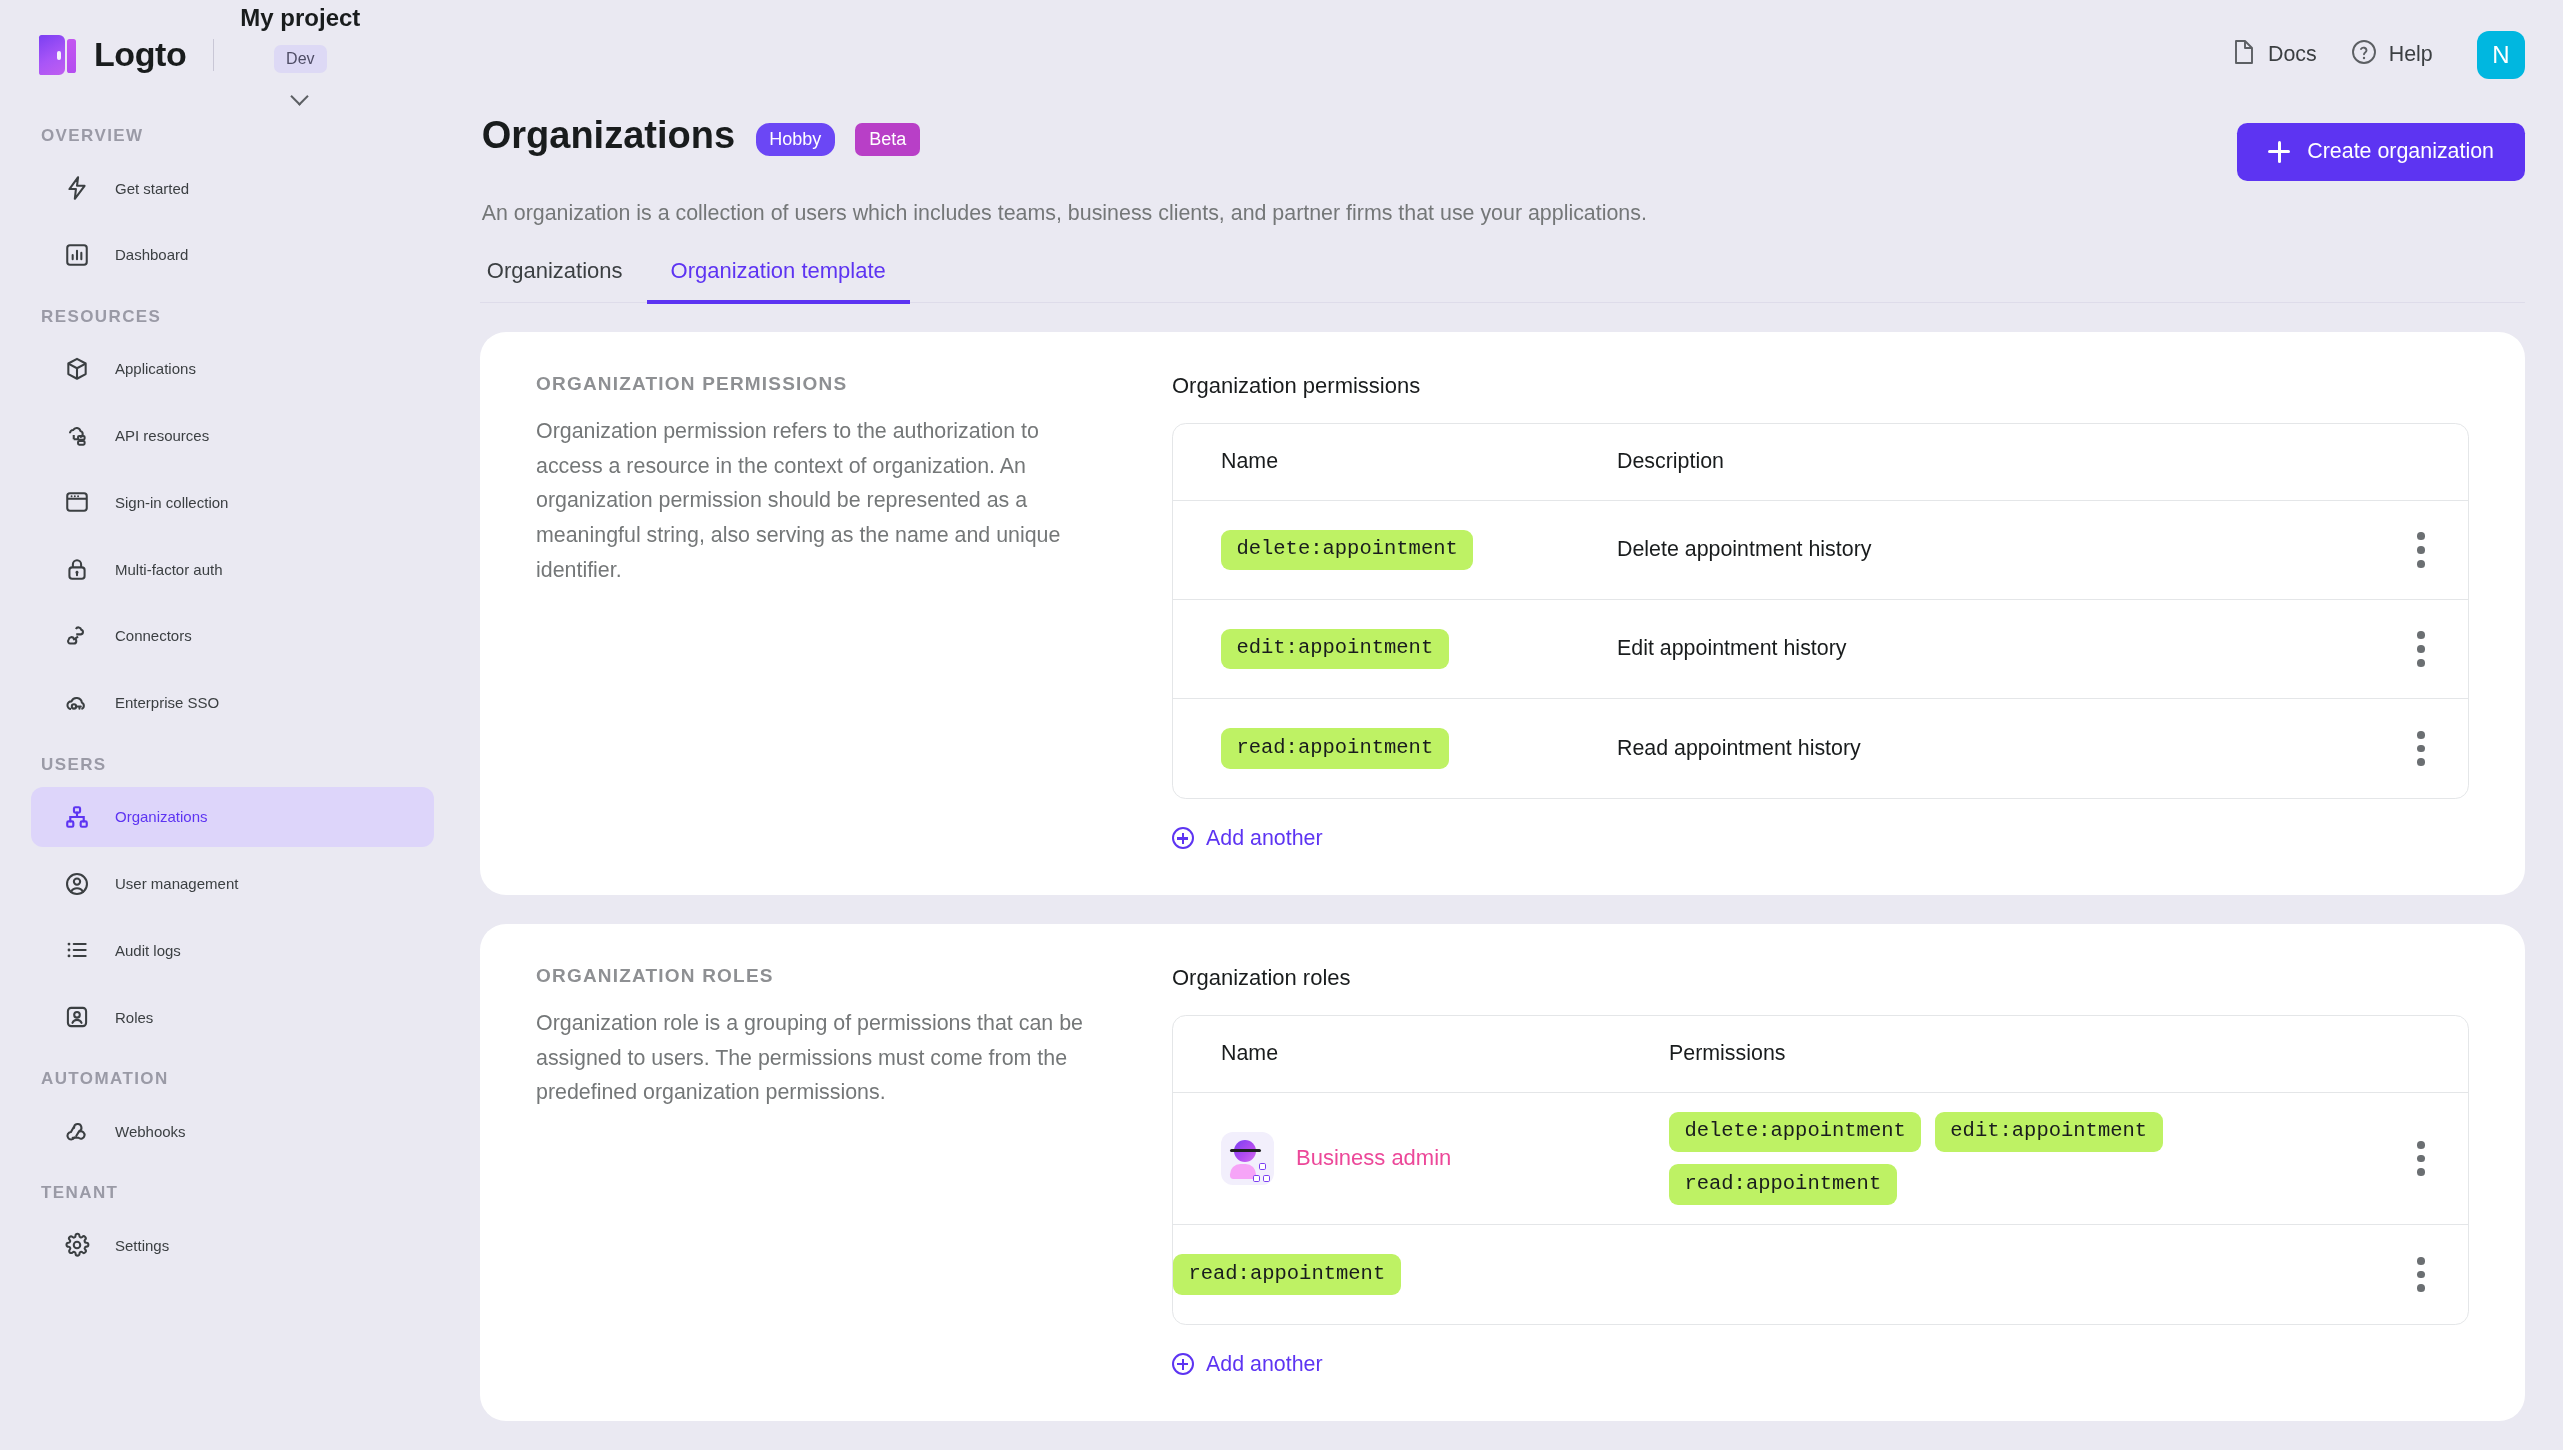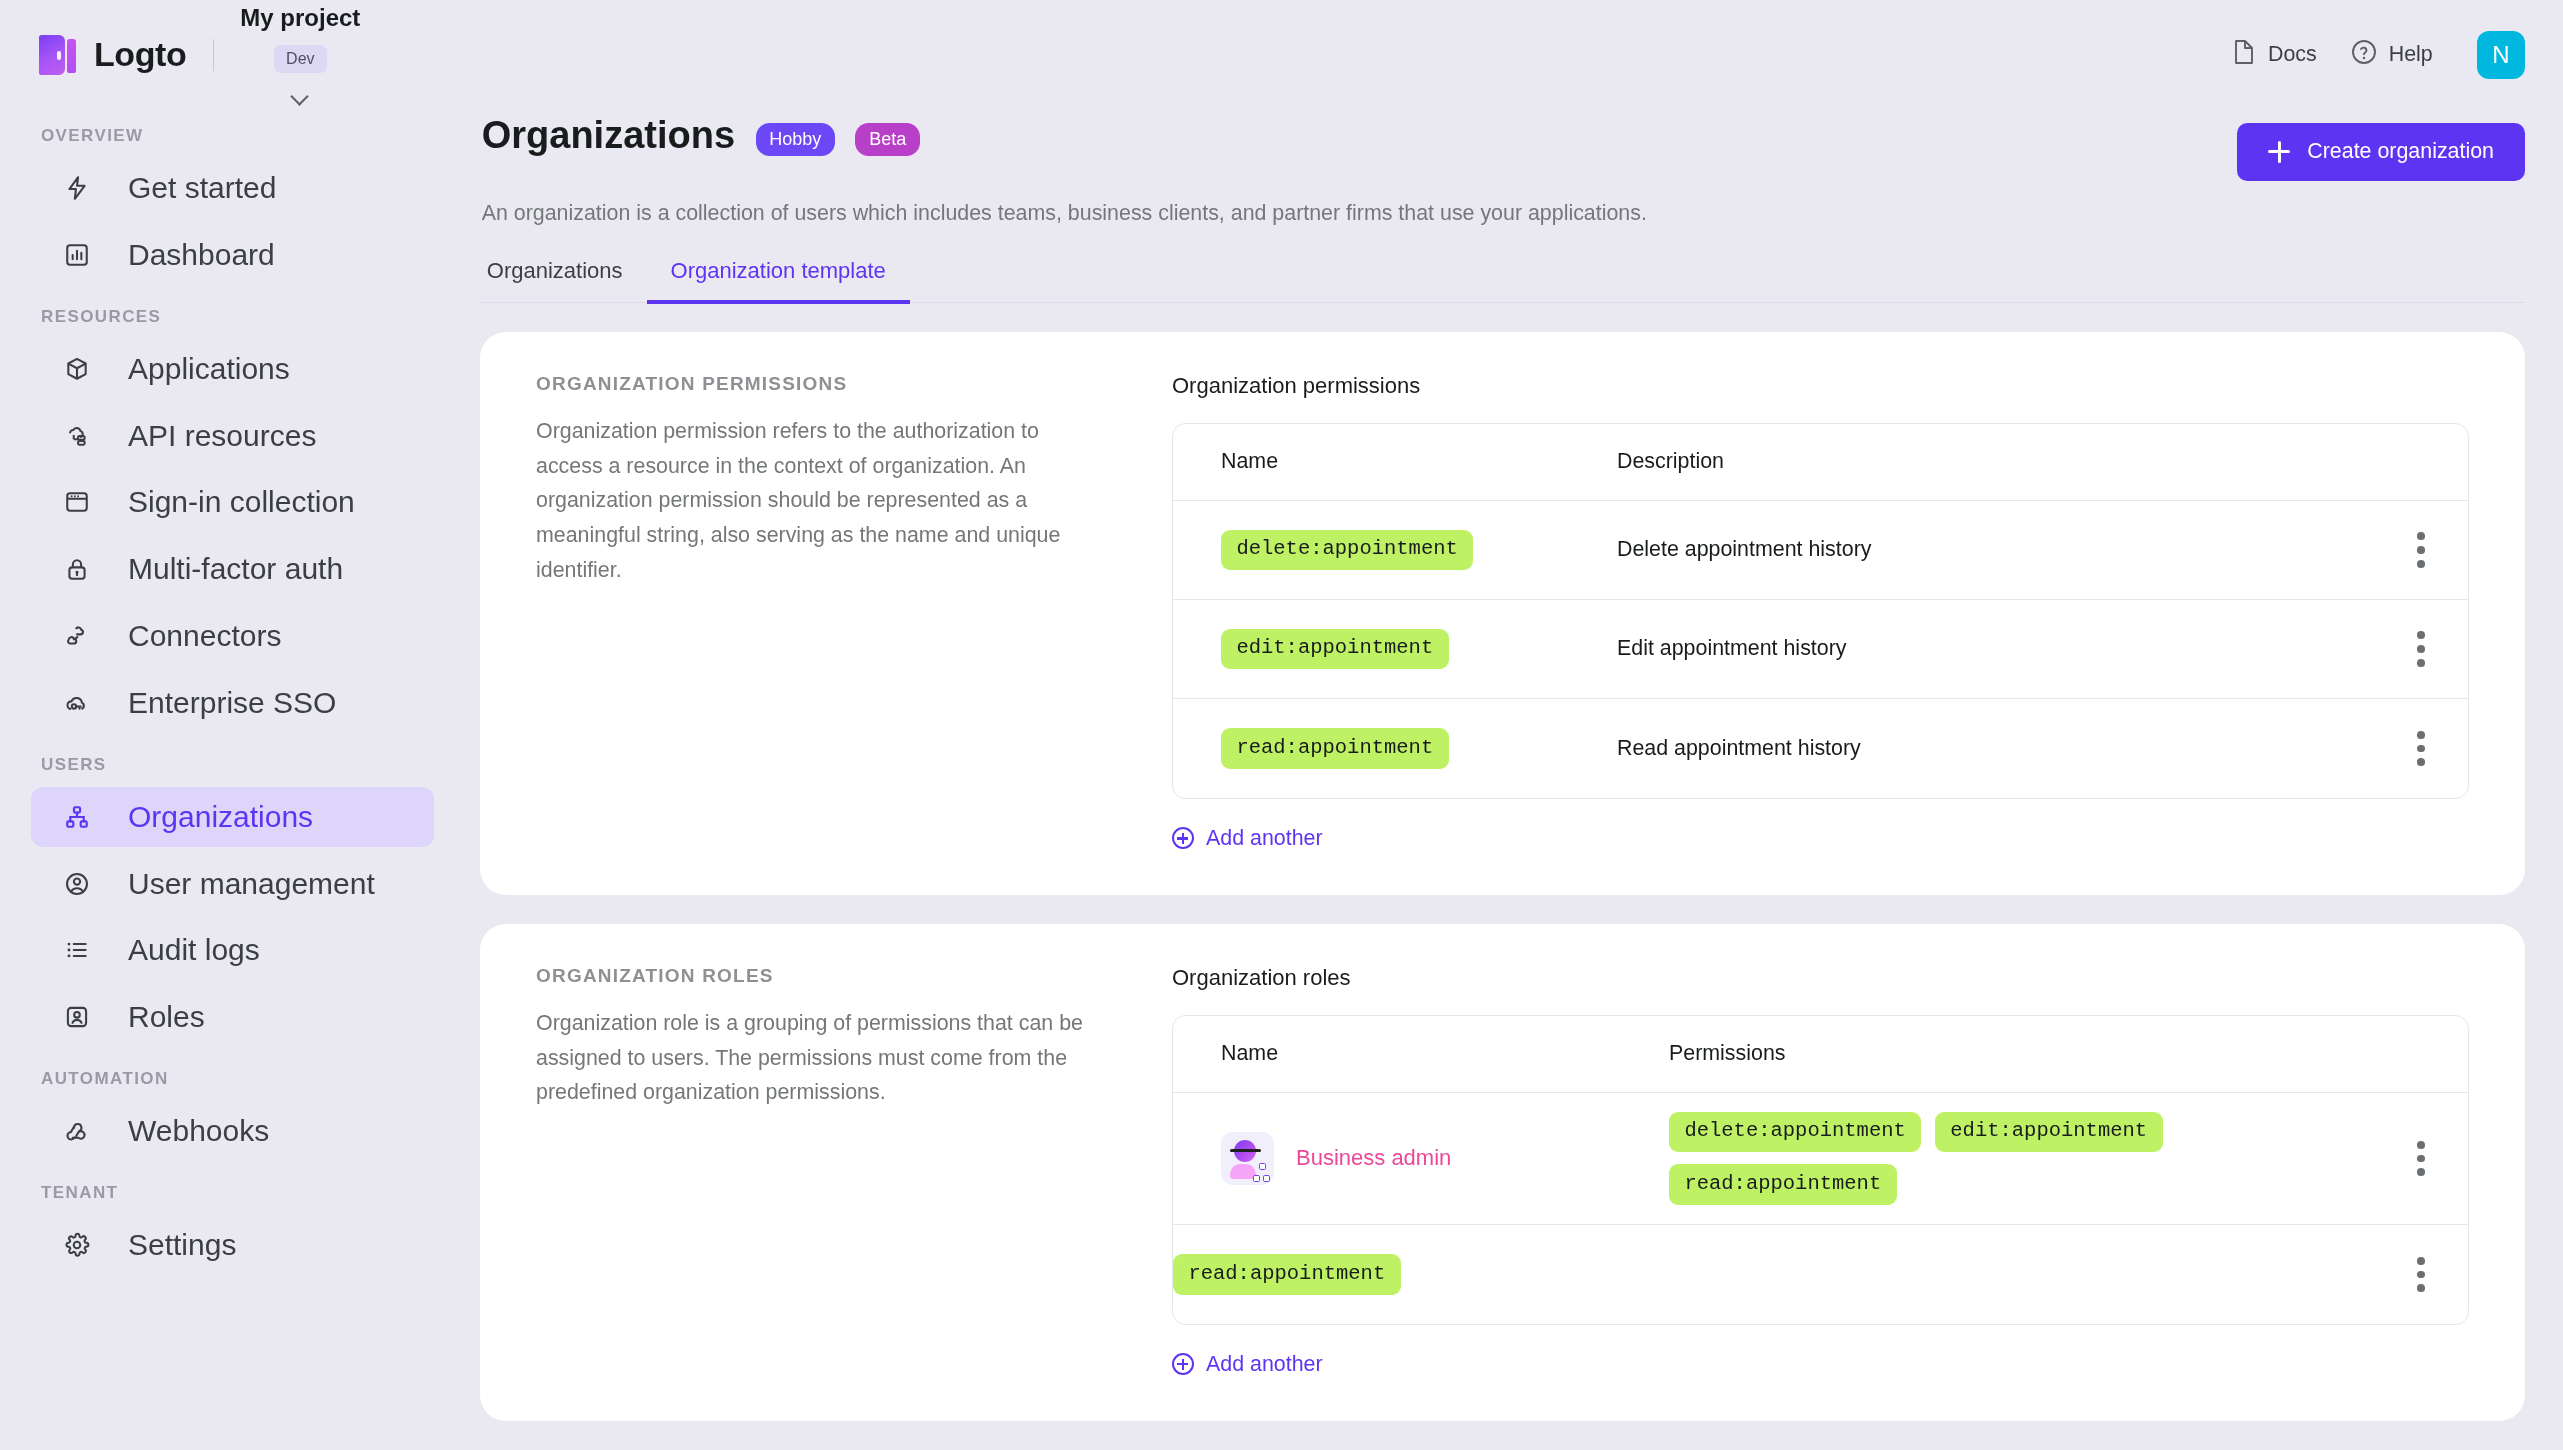--- a/index.html
+++ b/index.html
@@ -149,28 +149,28 @@
     letter-spacing: 1.4px;
     color: #9a9aa6;
     padding: 0 0 0 41px;
     margin-top: 22px;
     margin-bottom: 12px;
   }
   .nav-section-label.first { margin-top: 17px; }
   .nav-item {
     display: flex;
     align-items: center;
-    gap: 37px;
+    gap: 24px;
     height: 60px;
     padding: 0 0 0 31px;
     margin: 0 0 6.8px 31px;
     border-radius: 12px;
     cursor: pointer;
     color: #3b3f42;
-    font-size: 30px;
+    font-size: 15px;
   }
   .nav-item.active {
     background: #ddd5fa;
     color: #5d34f2;
     font-weight: 400;
   }
   .nav-item .nav-icon {
     width: 29px; height: 29px;
     flex: 0 0 29px;
     display: flex;
@@ -203,21 +203,21 @@
   }
   .badge {
     font-size: 18px;
     color: #fff;
     border-radius: 13.7px;
     padding: 5.1px 13.7px 6px;
     margin-top: 7.7px;
     white-space: nowrap;
   }
   .badge.hobby { background: #6b47f5; }
-  .badge.beta  { background: #b83fc7; }
+  .badge.beta  { background: #b83fc7; border-radius: 7px; }
   .page-sub {
     font-size: 21.4px;
     color: #747778;
     margin-top: 20px;
   }
   .create-btn {
     margin-left: auto;
     background: #5d34f2;
     color: #fff;
     border: none;

